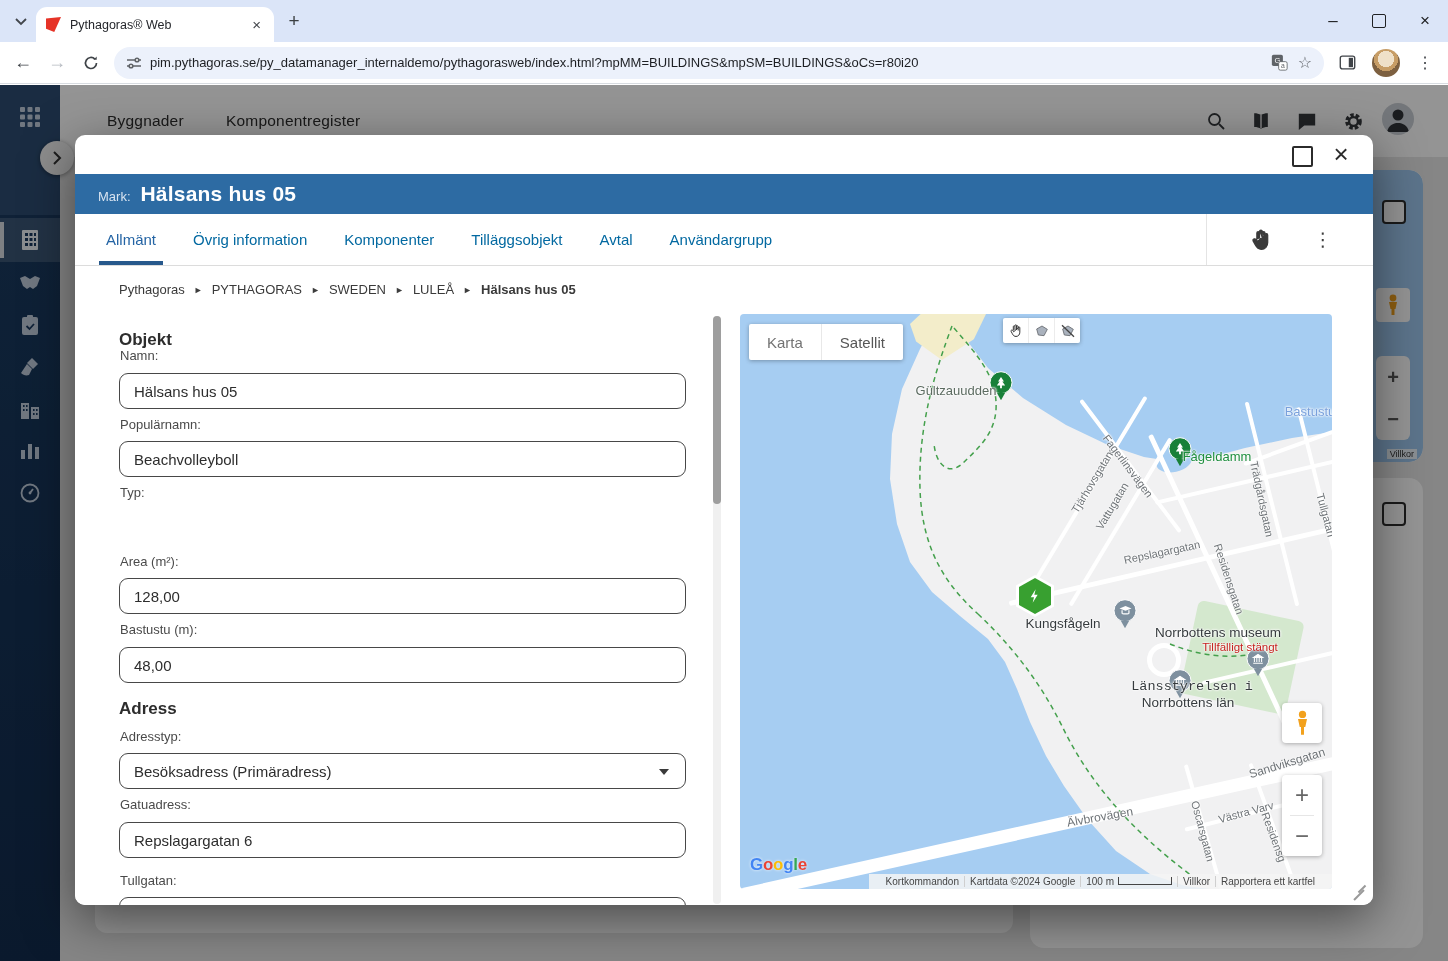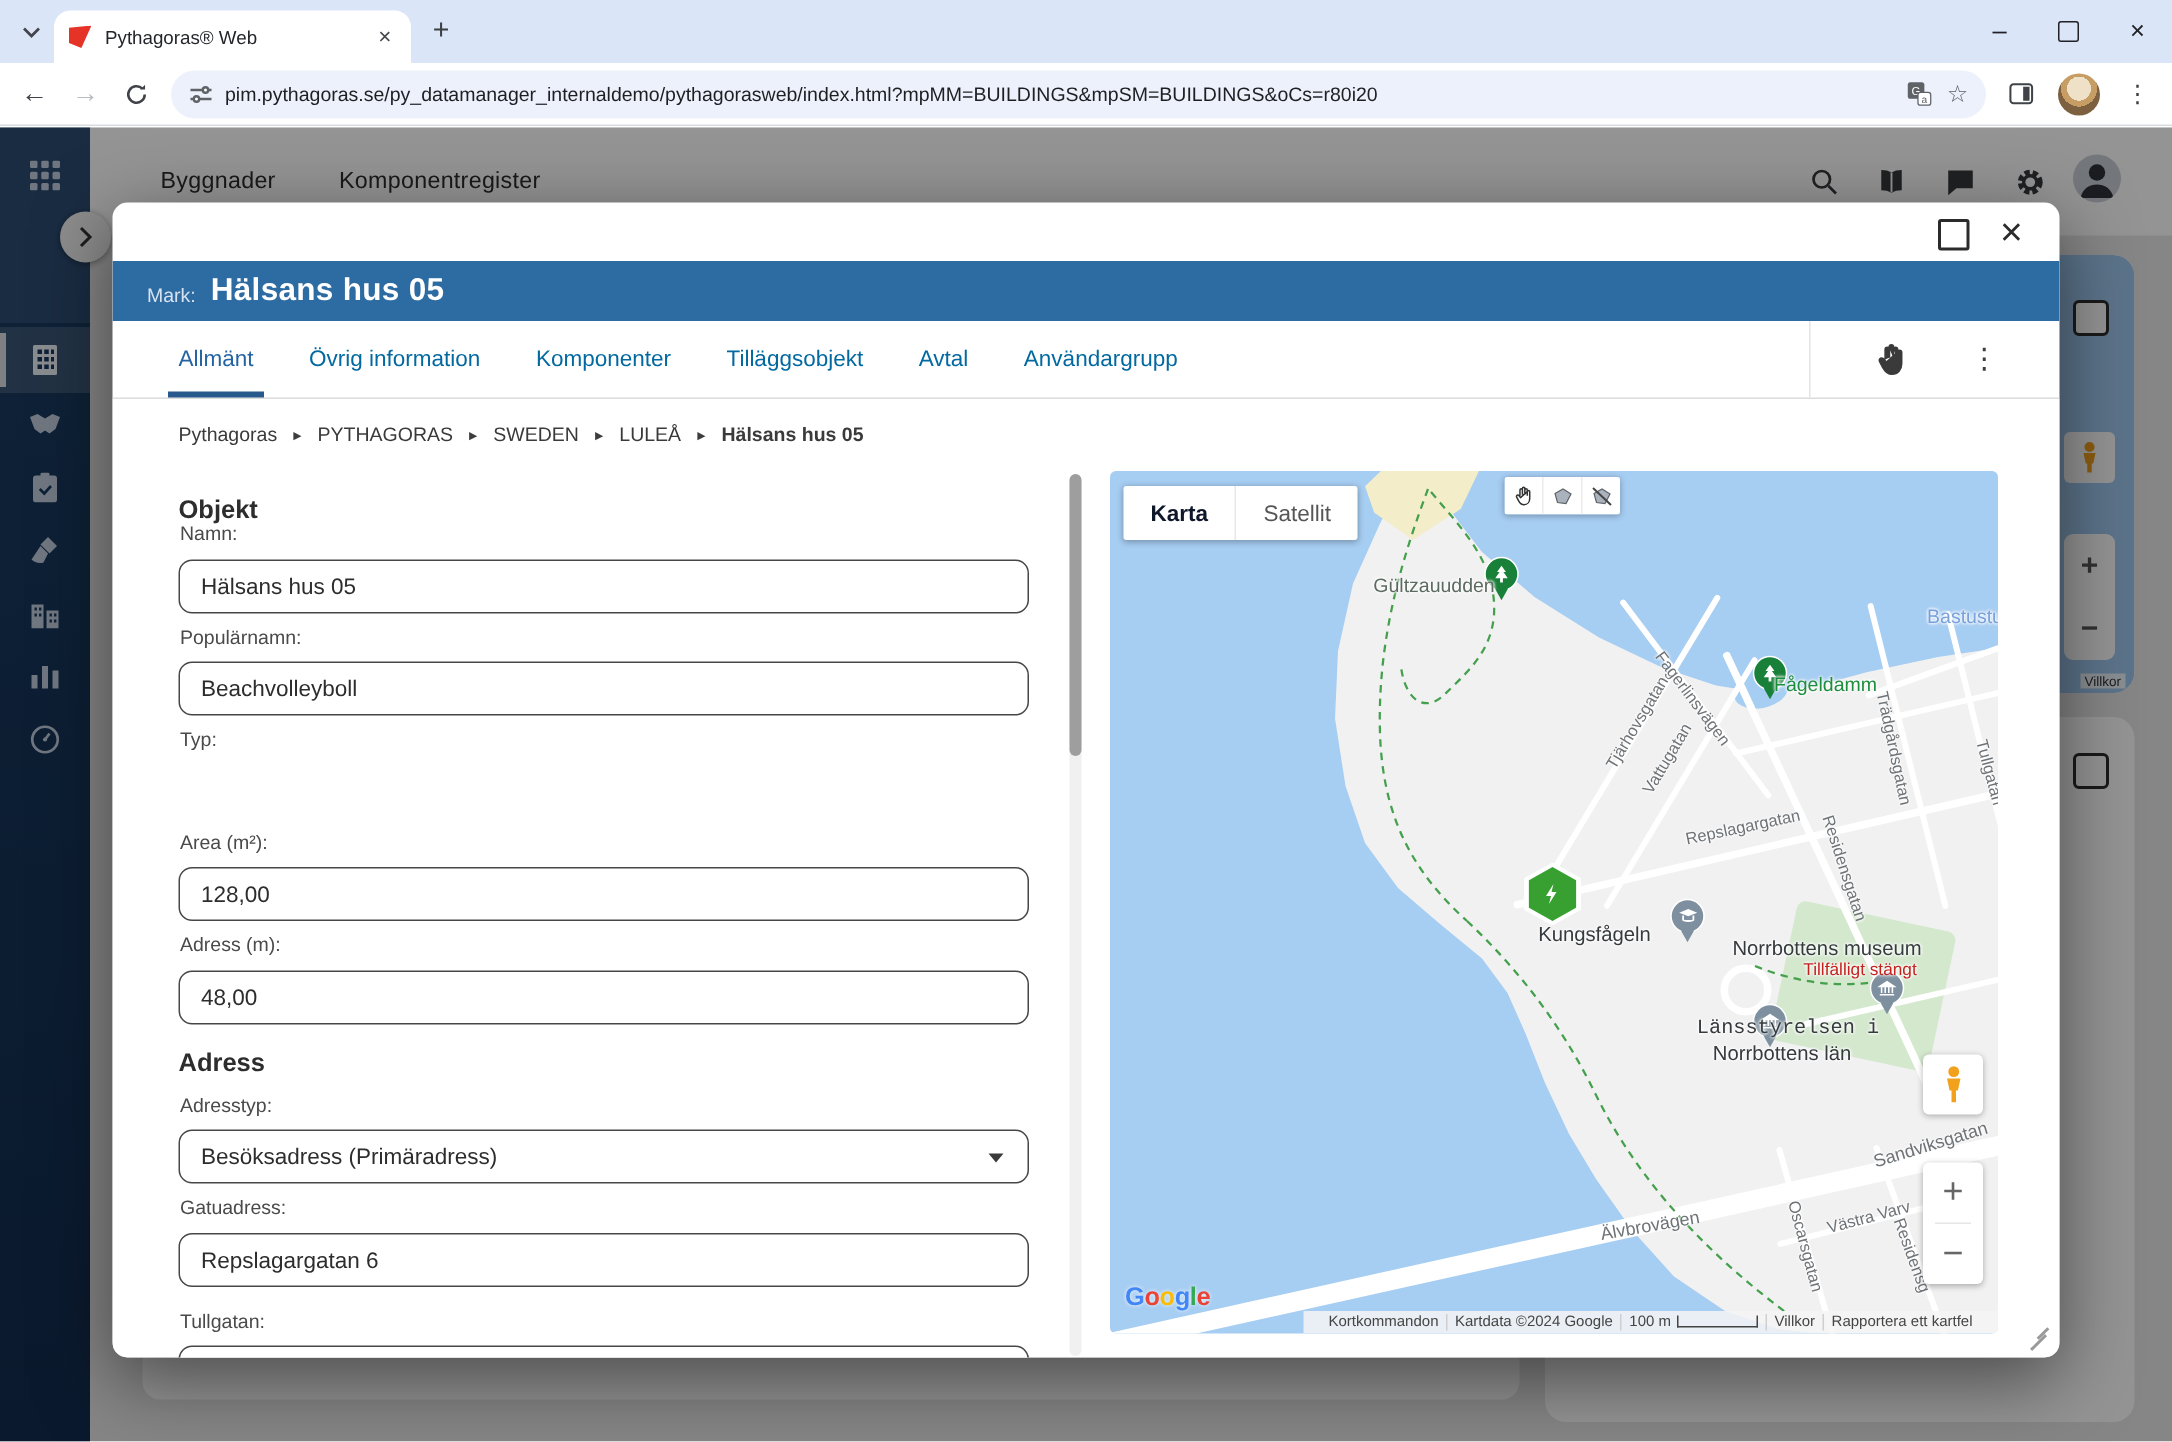--- a/index.html
+++ b/index.html
@@ -65,21 +65,21 @@
   .modal{position:absolute;left:75px;top:135px;width:1298px;height:770px;background:#fff;border-radius:10px;
       box-shadow:0 14px 50px rgba(0,0,0,.5);z-index:10;overflow:hidden}
   .m-top{position:relative;height:39px}
   .m-max{position:absolute;left:1217px;top:11px;width:17px;height:17px;border:2px solid #2b2b2b;border-radius:2px}
   .m-close{position:absolute;left:1251px;top:4px;width:30px;height:30px;display:flex;align-items:center;
       justify-content:center;font-size:26px;color:#2b2b2b}
   .m-head{height:40px;background:#2d6ba3;display:flex;align-items:center;padding-left:23px}
   .m-type{font-size:13px;color:#d7e3f0;margin-right:10px;padding-top:5px}
   .m-title{font-size:21px;font-weight:700;color:#fff;letter-spacing:.2px}
   .m-tabs{position:relative;height:52px;border-bottom:1px solid #dcdcdc;display:flex;align-items:stretch;
-      padding-left:44px;gap:37px;box-sizing:border-box}
+      padding-left:31px;gap:37px;box-sizing:border-box}
   .tab-item{display:flex;align-items:center;font-size:15px;color:#0369a1;position:relative;white-space:nowrap}
   .tab-item.active{color:#2464a4}
   .tab-item.active::after{content:"";position:absolute;left:-7px;right:-7px;bottom:0;height:4px;background:#27598c}
   .m-tab-actions{position:absolute;right:0;top:0;bottom:0;width:166px;border-left:1px solid #e4e4e4;
       display:flex;align-items:center;justify-content:space-evenly}
   .kebab{font-size:19px;color:#3d3d3d;line-height:1}
 
   .m-body{position:absolute;left:0;top:131px;right:0;bottom:0;background:#fff}
   .breadcrumb{position:absolute;left:44px;top:16px;display:flex;align-items:center;gap:9px;font-size:13px;color:#3a3a3a}
   .crumb{white-space:nowrap}
@@ -132,21 +132,21 @@
   .energy{position:absolute;transform:translate(-50%,-50%);width:38px;height:42px;
       clip-path:polygon(50% 0,100% 25%,100% 75%,50% 100%,0 75%,0 25%);background:#fff;
       display:flex;align-items:center;justify-content:center}
   .energy-in{width:32px;height:36px;clip-path:polygon(50% 0,100% 25%,100% 75%,50% 100%,0 75%,0 25%);
       background:#38a030;display:flex;align-items:center;justify-content:center}
 
   .maptype{position:absolute;left:9px;top:10px;height:36px;display:flex;background:#fff;border-radius:2px;
       box-shadow:0 1px 4px rgba(0,0,0,.3)}
   .mt{padding:0 18px;display:flex;align-items:center;font-size:15px;color:#565656}
   .mt+.mt{border-left:1px solid #e8e8e8}
-  .mt.active{font-weight:700;color:#0f172a}
+  .mt.active{font-weight:400;color:#737373}
   .drawtools{position:absolute;left:263px;top:4px;display:flex;border-radius:2px;overflow:hidden;
       box-shadow:0 1px 4px rgba(0,0,0,.3)}
   .dt{width:25px;height:25px;background:#fff;display:flex;align-items:center;justify-content:center}
   .dt+.dt{border-left:1px solid #ececec}
   .pegman{position:absolute;left:542px;top:389px;width:40px;height:40px;background:#fff;border-radius:4px;
       box-shadow:0 1px 4px rgba(0,0,0,.3);display:flex;align-items:center;justify-content:center}
   .zoomctl{position:absolute;left:542px;top:461px;width:40px;height:81px;background:#fff;border-radius:4px;
       box-shadow:0 1px 4px rgba(0,0,0,.3);display:flex;flex-direction:column;align-items:center}
   .z-btn{height:40px;width:40px;display:flex;align-items:center;justify-content:center;font-size:24px;color:#666}
   .z-div{width:24px;border-top:1px solid #e6e6e6}
@@ -428,21 +428,21 @@
       <span>Beachvolleyboll</span>
     </div>
 
     <div class="f-label" style="top:219px">Typ:</div>
 
     <div class="f-label" style="top:288px">Area (m²):</div>
     <div class="f-input" style="top:312px">
       <span>128,00</span>
     </div>
 
-    <div class="f-label" style="top:356px">Adress (m):</div>
+    <div class="f-label" style="top:356px">Bastustu (m):</div>
     <div class="f-input" style="top:381px">
       <span>48,00</span>
     </div>
 
     <div class="h-section" style="top:433px">Adress</div>
 
     <div class="f-label" style="top:463px">Adresstyp:</div>
     <div class="f-input" style="top:487px">
       <span>Besöksadress (Primäradress)</span>
       <span class="f-caret"></span>

